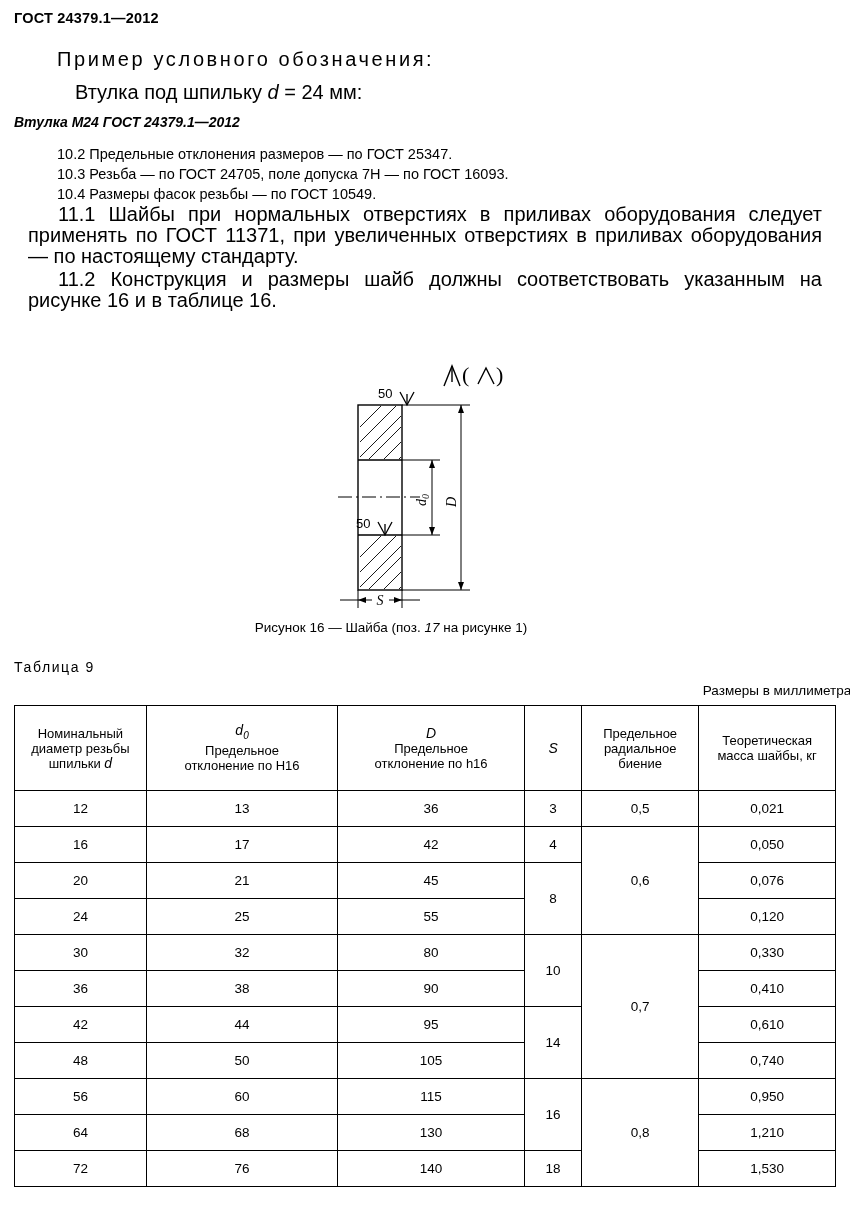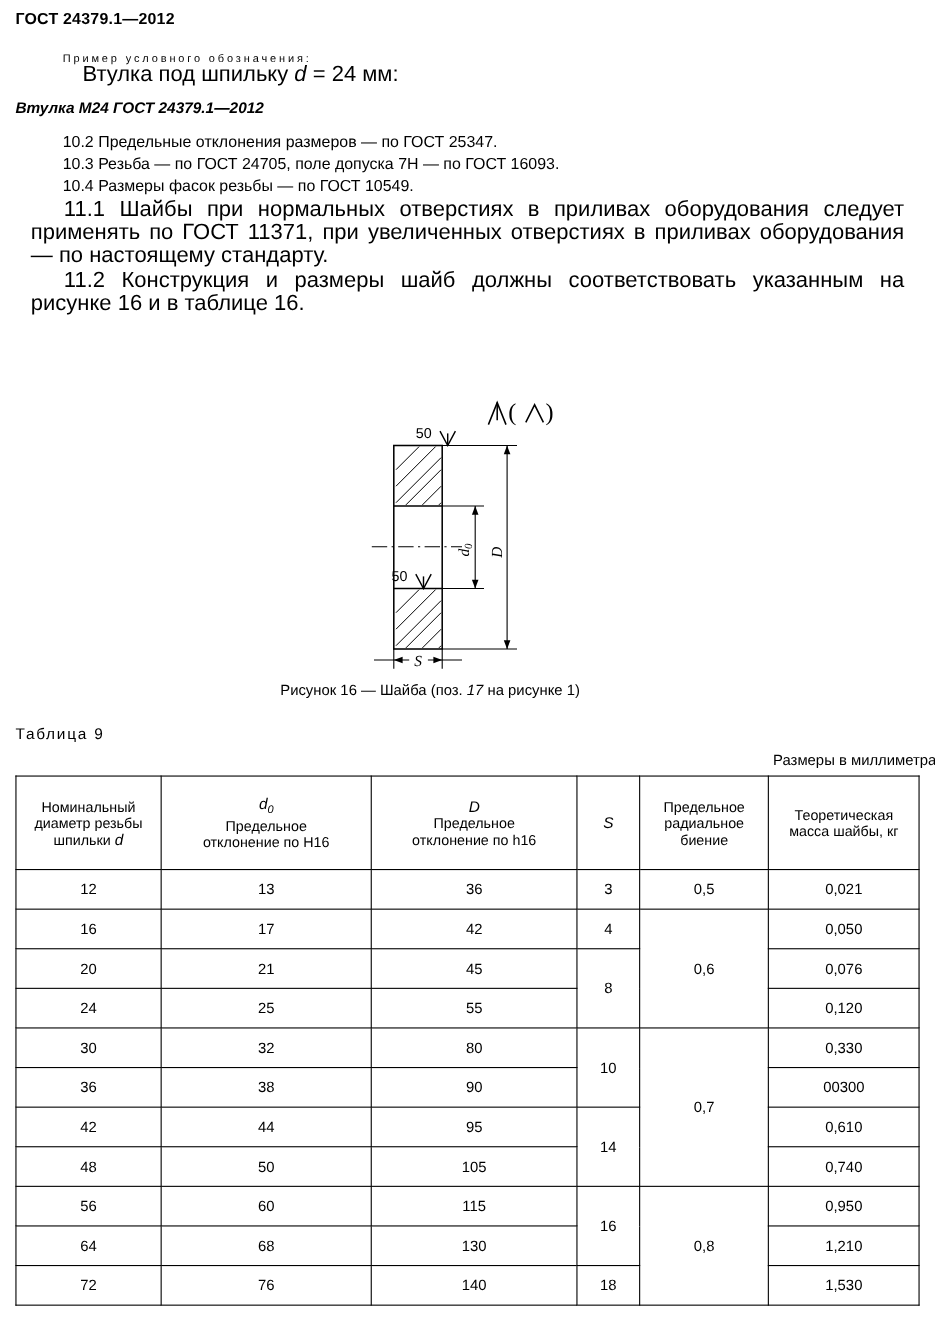--- a/index.html
+++ b/index.html
@@ -29,24 +29,24 @@
     font-weight: bold;
     letter-spacing: 0.2px;
   }
   .body-block {
     position: absolute;
     left: 14px;
     top: 48px;
     width: 822px;
   }
   .spaced-title {
-    font-size: 10px;
+    font-size: 20px;
     letter-spacing: 2.6px;
     margin-left: 43px;
-    margin-bottom: 0;
+    margin-bottom: 12px;
   }
   .line-indent {
     font-size: 20px;
     margin-left: 61px;
     line-height: 19px;
   }
   .center-italic {
     text-align: left;
     font-style: italic;
     font-weight: bold;
@@ -325,21 +325,21 @@
           <td class="col2">32</td>
           <td class="col3">80</td>
           <td class="col4" rowspan="2">10</td>
           <td class="col5" rowspan="4">0,7</td>
           <td class="col6">0,330</td>
         </tr>
         <tr>
           <td class="col1">36</td>
           <td class="col2">38</td>
           <td class="col3">90</td>
-          <td class="col6">00300</td>
+          <td class="col6">0,410</td>
         </tr>
         <tr>
           <td class="col1">42</td>
           <td class="col2">44</td>
           <td class="col3">95</td>
           <td class="col4" rowspan="2">14</td>
           <td class="col6">0,610</td>
         </tr>
         <tr>
           <td class="col1">48</td>

